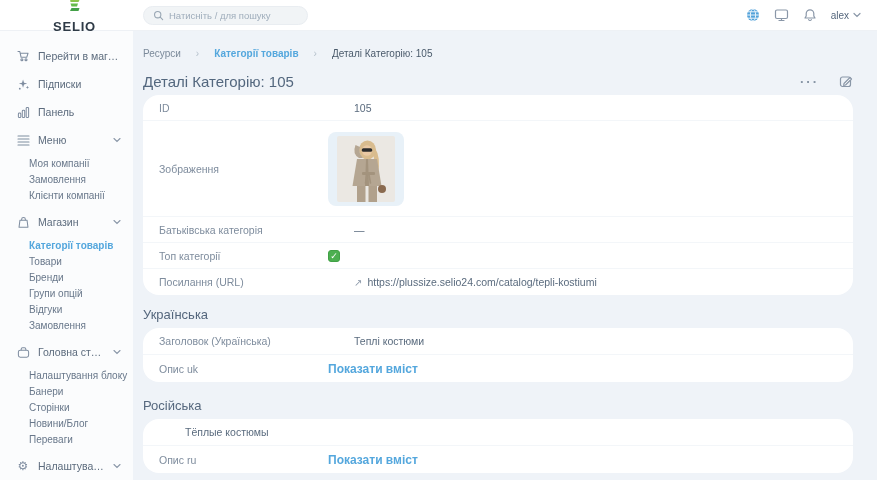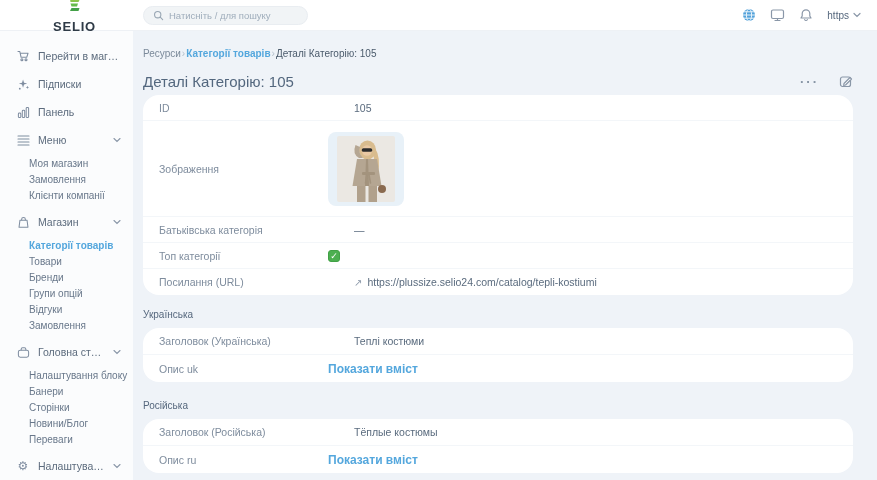--- a/index.html
+++ b/index.html
@@ -32,21 +32,21 @@
   .s-item .lbl { overflow:hidden; text-overflow:ellipsis; }
   .s-item .chev { margin-left:auto; }
   .s-ico { width:14px; display:flex; justify-content:center; flex-shrink:0; }
   .s-children { margin-bottom:6px; }
   .s-child { line-height:16px; padding-left:29px; font-size:10px; color:#68778a;
              cursor:pointer; white-space:nowrap; }
   .s-child.active { color:#54a7dd; font-weight:bold; }
   .gear-glyph { font-size:12px; color:#7f8da0; line-height:1; }
 
   
-  .crumbs { display:flex; align-items:center; gap:1px; font-size:10px; color:#7b8a9a; }
+  .crumbs { display:flex; align-items:center; gap:15px; font-size:10px; color:#7b8a9a; }
   .crumb-sep { color:#b7c2cd; font-size:10px; }
   .crumb-link { color:#54a7dd; font-weight:bold; cursor:pointer; }
   .crumb-cur { color:#4a5a6b; }
   .title-row { display:flex; align-items:center; margin-top:13px; height:18px; }
   .page-title { font-size:15px; color:#53677e; }
   .title-actions { margin-left:auto; display:flex; align-items:center; gap:20px; }
   .more-dots { font-size:13px; font-weight:bold; letter-spacing:2px; color:#8593a4;
                cursor:pointer; line-height:1; }
 
   
@@ -57,21 +57,21 @@
   .row-label { width:169px; flex-shrink:0; font-size:10.5px; color:#7e8c9d; }
   .row-value { font-size:10.5px; color:#5a6b7e;margin-left:26px; }
   .row.tall { align-items:center; padding-top:10px; padding-bottom:10px; min-height:96px; }
   .thumb-box { width:76px; height:74px; background:#e8f1f8; border-radius:8px;
                display:flex; align-items:center; justify-content:center; }
   .checkbox { width:12px; height:12px; border-radius:3px; background:#4caf50;
               border:1px solid #41a146; color:#fff; font-size:9px; line-height:11px;
               text-align:center; cursor:pointer; }
   .url-val { display:flex; align-items:center; gap:5px; cursor:pointer; }
   .ext-arrow { color:#8a97a8; font-size:10px; }
-  .sec-head { font-size:10px; color:#55677d; margin-top:12px; line-height:16px; }
+  .sec-head { font-size:13px; color:#55677d; margin-top:12px; line-height:16px; }
   .sec-head.second { margin-top:16px; }
   .link-blue { color:#54a7dd; font-weight:bold; font-size:12px; cursor:pointer; }
 
   svg { display:block; }
 </style>
 </head>
 <body>
 
 <div class="header">
   <div class="brand">
@@ -109,21 +109,21 @@
         <path d="M7.5 10.5 V12.5 M5 12.5 H10"></path>
       </svg>
     </span>
     <span class="hdr-ico">
       <svg width="14" height="14" viewBox="0 0 14 14" fill="none" stroke="#8a97a8" stroke-width="1.2" stroke-linecap="round" stroke-linejoin="round">
         <path d="M7 1.8 a3.8 3.8 0 0 1 3.8 3.8 V8 l1.2 2 H2 l1.2 -2 V5.6 A3.8 3.8 0 0 1 7 1.8 Z"></path>
         <path d="M5.7 11.6 a1.4 1.4 0 0 0 2.6 0"></path>
       </svg>
     </span>
     <span class="user">
-      <span>https</span>
+      <span>alex</span>
       <span>
         <svg width="8" height="6" viewBox="0 0 8 6" fill="none" stroke="#8a97a8" stroke-width="1.2" stroke-linecap="round">
             <path d="M1 1.5 L4 4.5 L7 1.5"></path>
           </svg>
       </span>
     </span>
   </div>
 </div>
 
 <div class="shell">
@@ -169,21 +169,21 @@
         </svg>
       </span>
       <span class="lbl">Меню</span>
       <span class="chev">
         <svg width="8" height="6" viewBox="0 0 8 6" fill="none" stroke="#8a97a8" stroke-width="1.1" stroke-linecap="round">
             <path d="M1 1.5 L4 4.5 L7 1.5"></path>
           </svg>
       </span>
     </div>
     <div class="s-children">
-      <div class="s-child">Моя магазин</div>
+      <div class="s-child">Моя компанії</div>
       <div class="s-child">Замовлення</div>
       <div class="s-child">Клієнти компанії</div>
     </div>
 
     <div class="s-item">
       <span class="s-ico">
         <svg width="13" height="13" viewBox="0 0 14 14" fill="none" stroke="#7f8da0" stroke-width="1.1" stroke-linejoin="round">
           <path d="M3.2 4.5 h7.6 l1 7.5 h-9.6 z"></path>
           <path d="M5 4.5 V3.6 a2 2 0 0 1 4 0 v.9"></path>
         </svg>
@@ -312,21 +312,20 @@
       </div>
       <div class="row" style="min-height:27px">
         <span class="row-label">Опис uk</span>
         <span class="link-blue">Показати вміст</span>
       </div>
     </div>
 
     <div class="sec-head second">Російська</div>
     <div class="card">
       <div class="row" style="min-height:27px">
-        <span class="row-label">Заголовок (Російська)</span>
         <span class="row-value">Тёплые костюмы</span>
       </div>
       <div class="row" style="min-height:27px">
         <span class="row-label">Опис ru</span>
         <span class="link-blue">Показати вміст</span>
       </div>
     </div>
   </main>
 </div>
 

